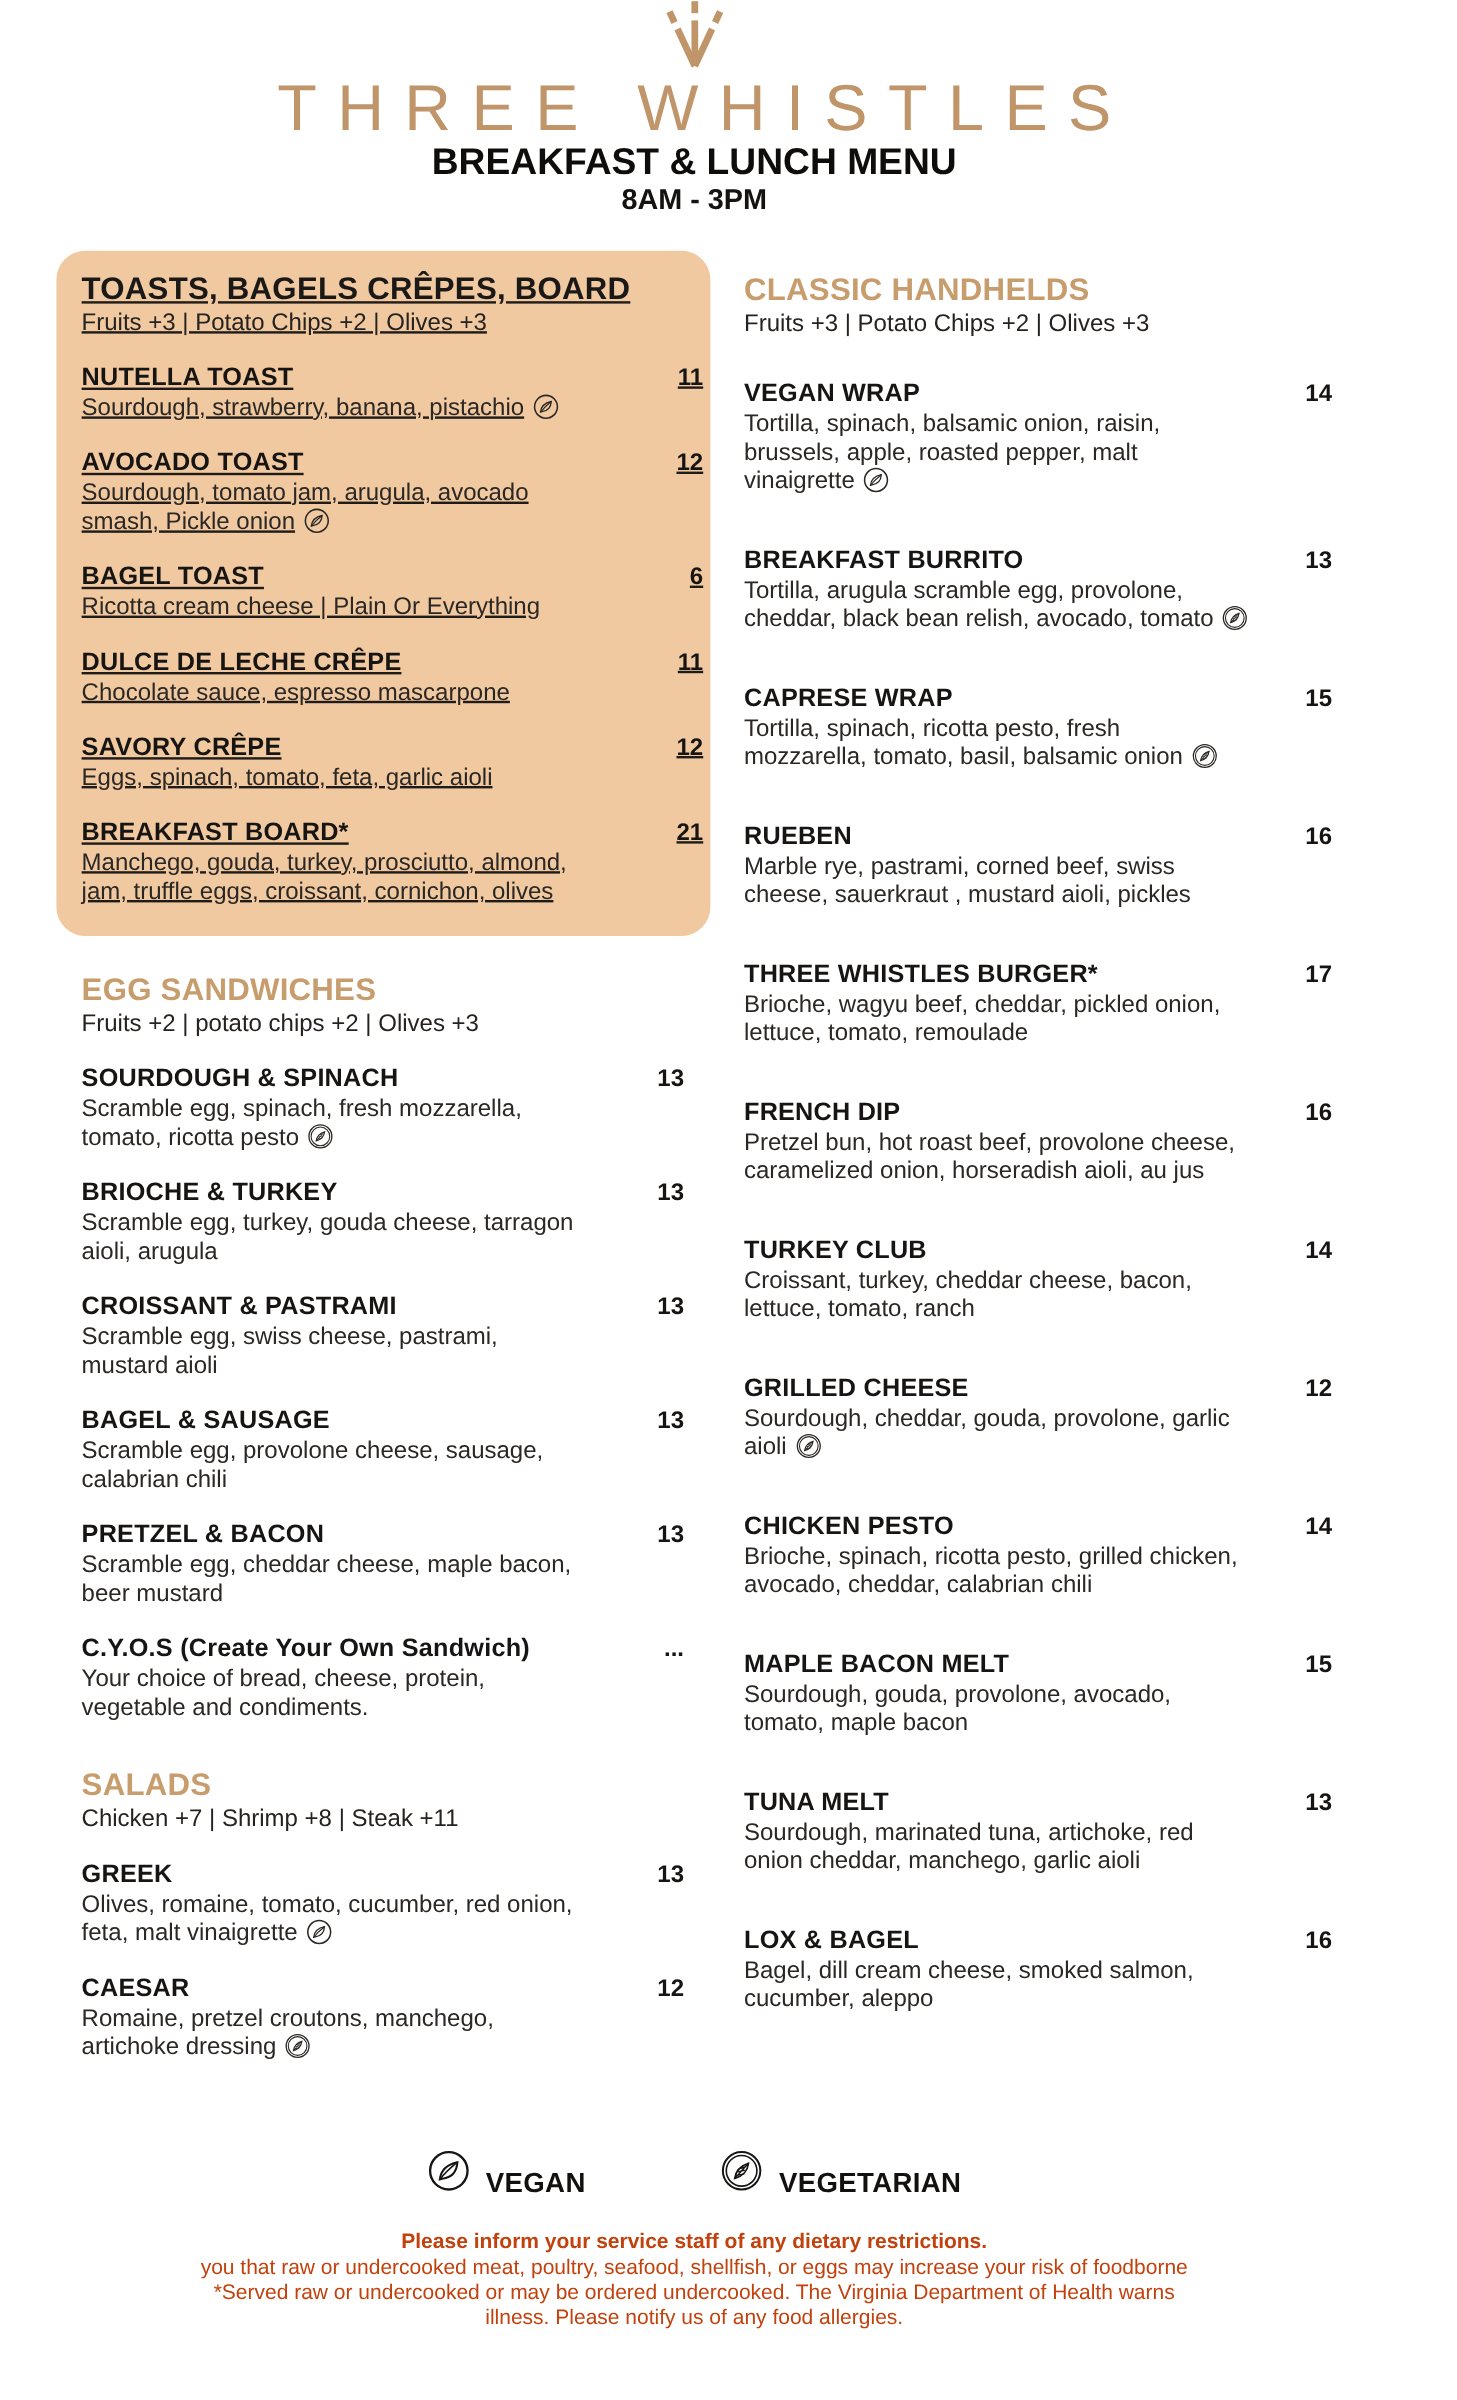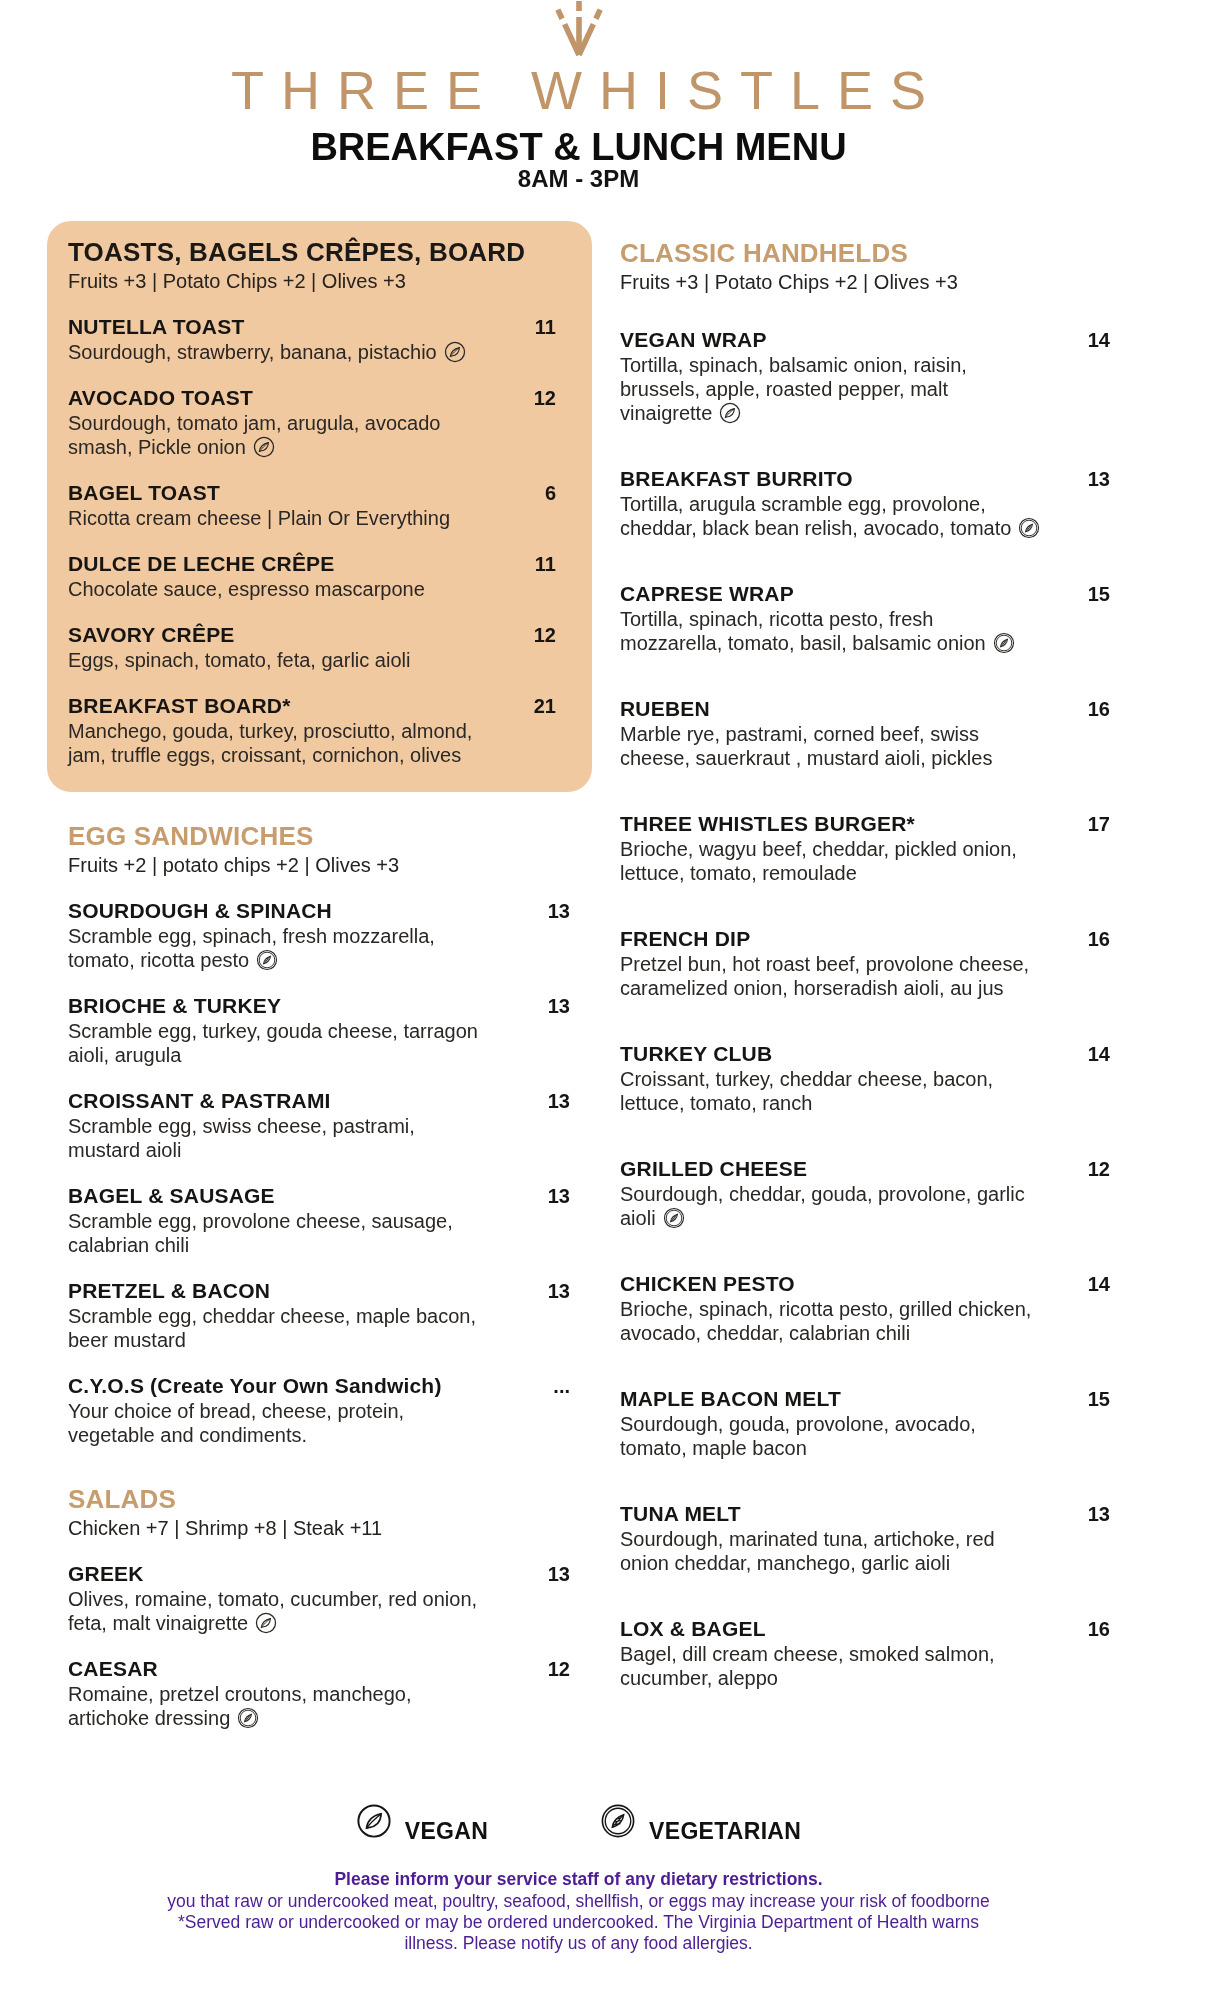--- a/index.html
+++ b/index.html
@@ -16,29 +16,29 @@
   }
   .content{width:1063px;margin-left:47px;}
 
   
   .masthead{text-align:center;}
   .logo{width:64px;height:58px;display:block;margin:0 auto;color:var(--logo);}
   .brand{
     font-size:54px;line-height:56px;color:var(--logo);font-weight:400;
     letter-spacing:17px;text-indent:17px;white-space:nowrap;margin-top:4px;
   }
-  .menu-title{font-size:38px;line-height:34px;font-weight:bold;color:#0e0d0c;margin-top:12px;}
+  .menu-title{font-size:31px;line-height:34px;font-weight:bold;color:#0e0d0c;margin-top:0;}
   .hours{font-size:24px;line-height:24px;font-weight:bold;color:#141312;margin-top:3px;text-align:center;}
 
   
   .columns{display:flex;align-items:flex-start;margin-top:30px;}
   .col-left{width:545px;flex:none;}
   .col-right{width:490px;flex:none;margin-left:28px;}
 
-  .section.panel{background:var(--panel);border-radius:24px;padding:16px 36px 4px 21px;}
+  .section.panel{background:var(--panel);border-radius:24px;padding:16px 6px 4px 21px;text-decoration:underline;}
   .col-left .section.plain{padding:16px 22px 0 21px;margin-top:13px;}
   .col-right .section{padding:17px 0 0 0;}
 
   .sec-title{font-size:26px;line-height:30px;font-weight:bold;letter-spacing:.2px;}
   .sec-title.accent{color:var(--accent);}
   .sec-title.dark{color:#1b1917;}
   .sec-sub{font-size:20px;line-height:24px;margin:2px 0 21px;color:#26221f;}
   .col-right .sec-sub{margin-bottom:33px;}
 
   .item{margin-bottom:21px;}
@@ -49,21 +49,21 @@
   .desc{font-size:20px;line-height:24px;color:#2b2724;}
   .badge{display:inline-block;width:22px;height:22px;margin-left:7px;vertical-align:-4px;color:#2b2724;}
   .badge svg,.legend-icon svg{width:100%;height:100%;display:block;}
 
   
   .legend{display:flex;justify-content:center;align-items:center;gap:112px;margin-top:46px;}
   .legend-item{display:flex;align-items:center;gap:13px;}
   .legend-icon{width:36px;height:36px;color:#171513;}
   .legend-label{font-size:23px;font-weight:bold;letter-spacing:.3px;color:#121110;margin-top:21px;}
 
-  .page-footer{text-align:center;margin-top:24px;font-size:17.5px;line-height:21px;color:#4c1d95;}
+  .page-footer{text-align:center;margin-top:24px;font-size:17.5px;line-height:21px;color:#c2410c;}
   .footer-notice{font-weight:bold;margin-bottom:1px;}
   .footer-disclaimer{width:900px;margin:0 auto;}
   .footer-disclaimer span{display:block;}
 </style>
 </head>
 <body>
 
 <div class="page">
   <div class="content">
 

